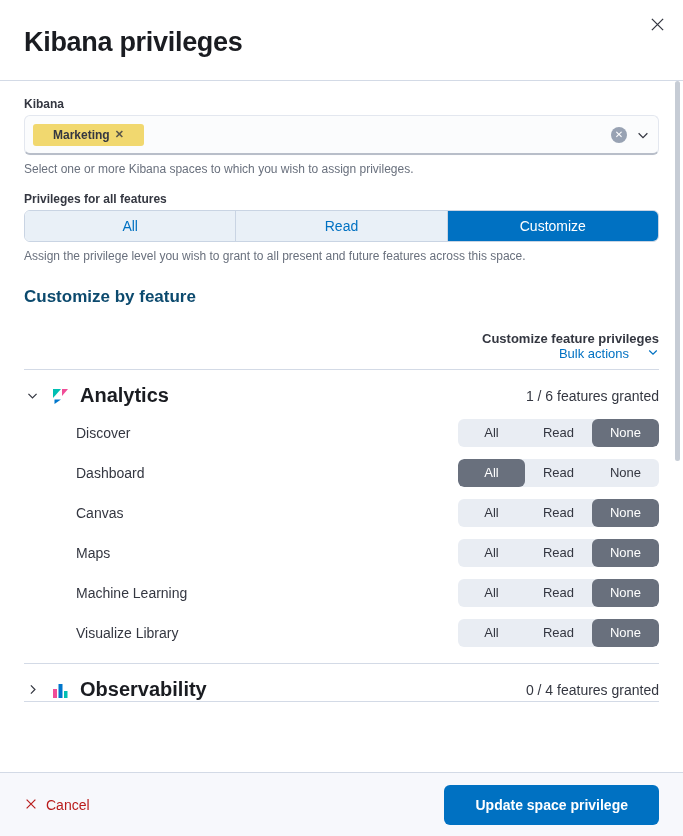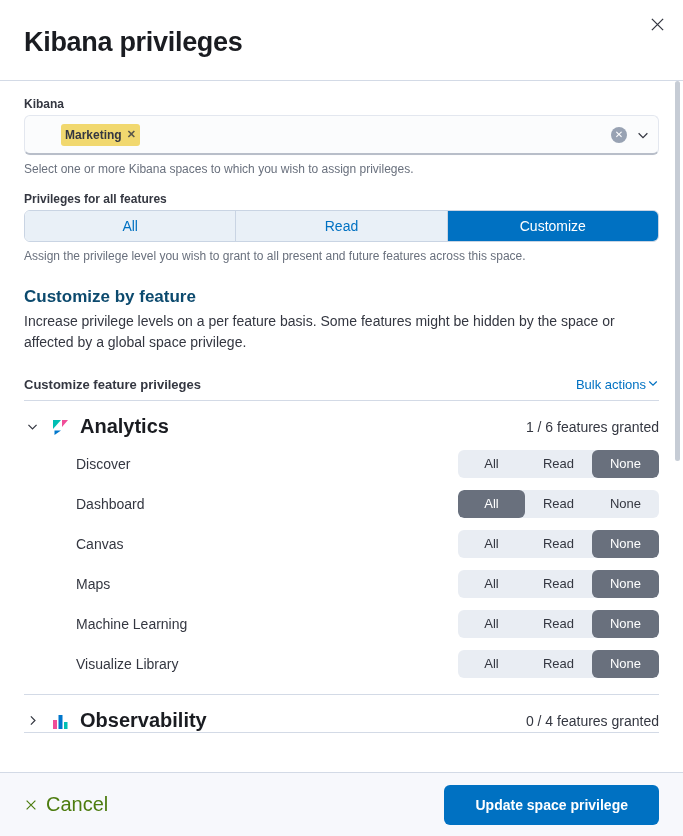--- a/index.html
+++ b/index.html
@@ -94,23 +94,22 @@
   }
   .pill {
     display: inline-flex;
     align-items: center;
     gap: 5px;
     background: #f1d86f;
     color: #343741;
     font-size: 12px;
     font-weight: 600;
     border-radius: 3px;
-    padding: 3px 4px;
+    padding: 3px 20px;
     height: 22px;
-    margin-left: 28px;
   }
   .pill .x {
     font-size: 11px;
     line-height: 1;
     cursor: pointer;
     opacity: .8;
   }
   .combo-spacer { flex: 1 1 auto; }
   .combo-clear {
     width: 16px; height: 16px;
@@ -170,32 +169,33 @@
     margin: 0;
   }
 
   .subhead-row {
     display: flex;
     align-items: flex-end;
     justify-content: space-between;
     margin-top: 24px;
     padding-bottom: 8px;
     border-bottom: 1px solid #d3dae6;
+    flex-direction: column;
   }
   .subhead {
     font-size: 13px;
     font-weight: 700;
     color: #343741;
   }
   .bulk {
     font-size: 13px;
     color: #0071c2;
     cursor: pointer;
     display: inline-flex;
-    gap: 1px;
+    gap: 18px;
   }
 
   
   .accordion {
     border-bottom: 1px solid #d3dae6;
     padding: 14px 0 10px 0;
   }
   .acc-head {
     display: flex;
     align-items: center;
@@ -259,24 +259,24 @@
     flex: 0 0 auto;
     height: 64px;
     background: #f7f8fc;
     border-top: 1px solid #d3dae6;
     display: flex;
     align-items: center;
     padding: 0 24px;
   }
   .cancel {
     display: inline-flex;
-    align-items: center;
+    align-items: flex-start;
     gap: 8px;
-    color: #4d7c0f;
-    font-size: 20px;
+    color: #b91c1c;
+    font-size: 14px;
     background: transparent;
     border: none;
     cursor: pointer;
     padding: 0;
   }
   .primary-btn {
     margin-left: auto;
     background: #0071c2;
     color: #fff;
     font-size: 14px;
@@ -325,21 +325,20 @@
 
     <div class="form-label" style="margin-top:14px;">Privileges for all features</div>
     <div class="segmented">
       <div class="seg">All</div>
       <div class="seg">Read</div>
       <div class="seg selected">Customize</div>
     </div>
     <div class="help-text">Assign the privilege level you wish to grant to all present and future features across this space.</div>
 
     <div class="section-title">Customize by feature</div>
-    <p class="section-desc">Increase privilege levels on a per feature basis. Some features might be hidden by the space or affected by a global space privilege.</p>
 
     <div class="subhead-row">
       <div class="subhead">Customize feature privileges</div>
       <div class="bulk">
         <span>Bulk actions</span>
         <svg width="12" height="12" viewBox="0 0 16 16" fill="none" stroke="currentColor" stroke-width="1.6">
           <path d="M3 6 L8 11 L13 6"></path>
         </svg>
       </div>
     </div>

